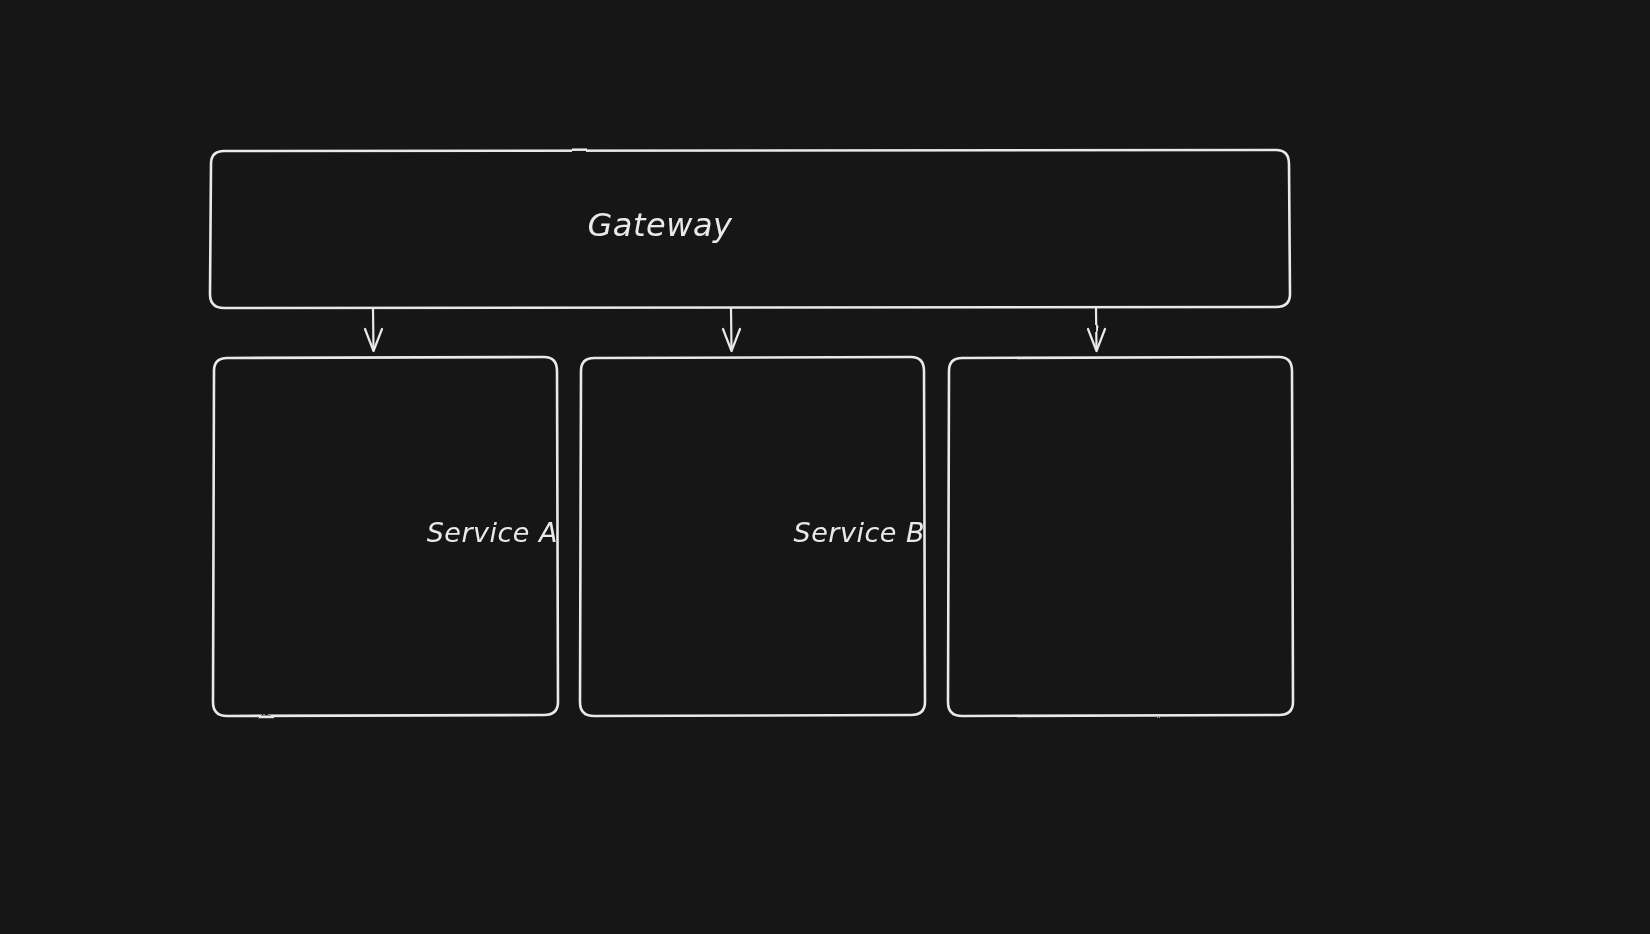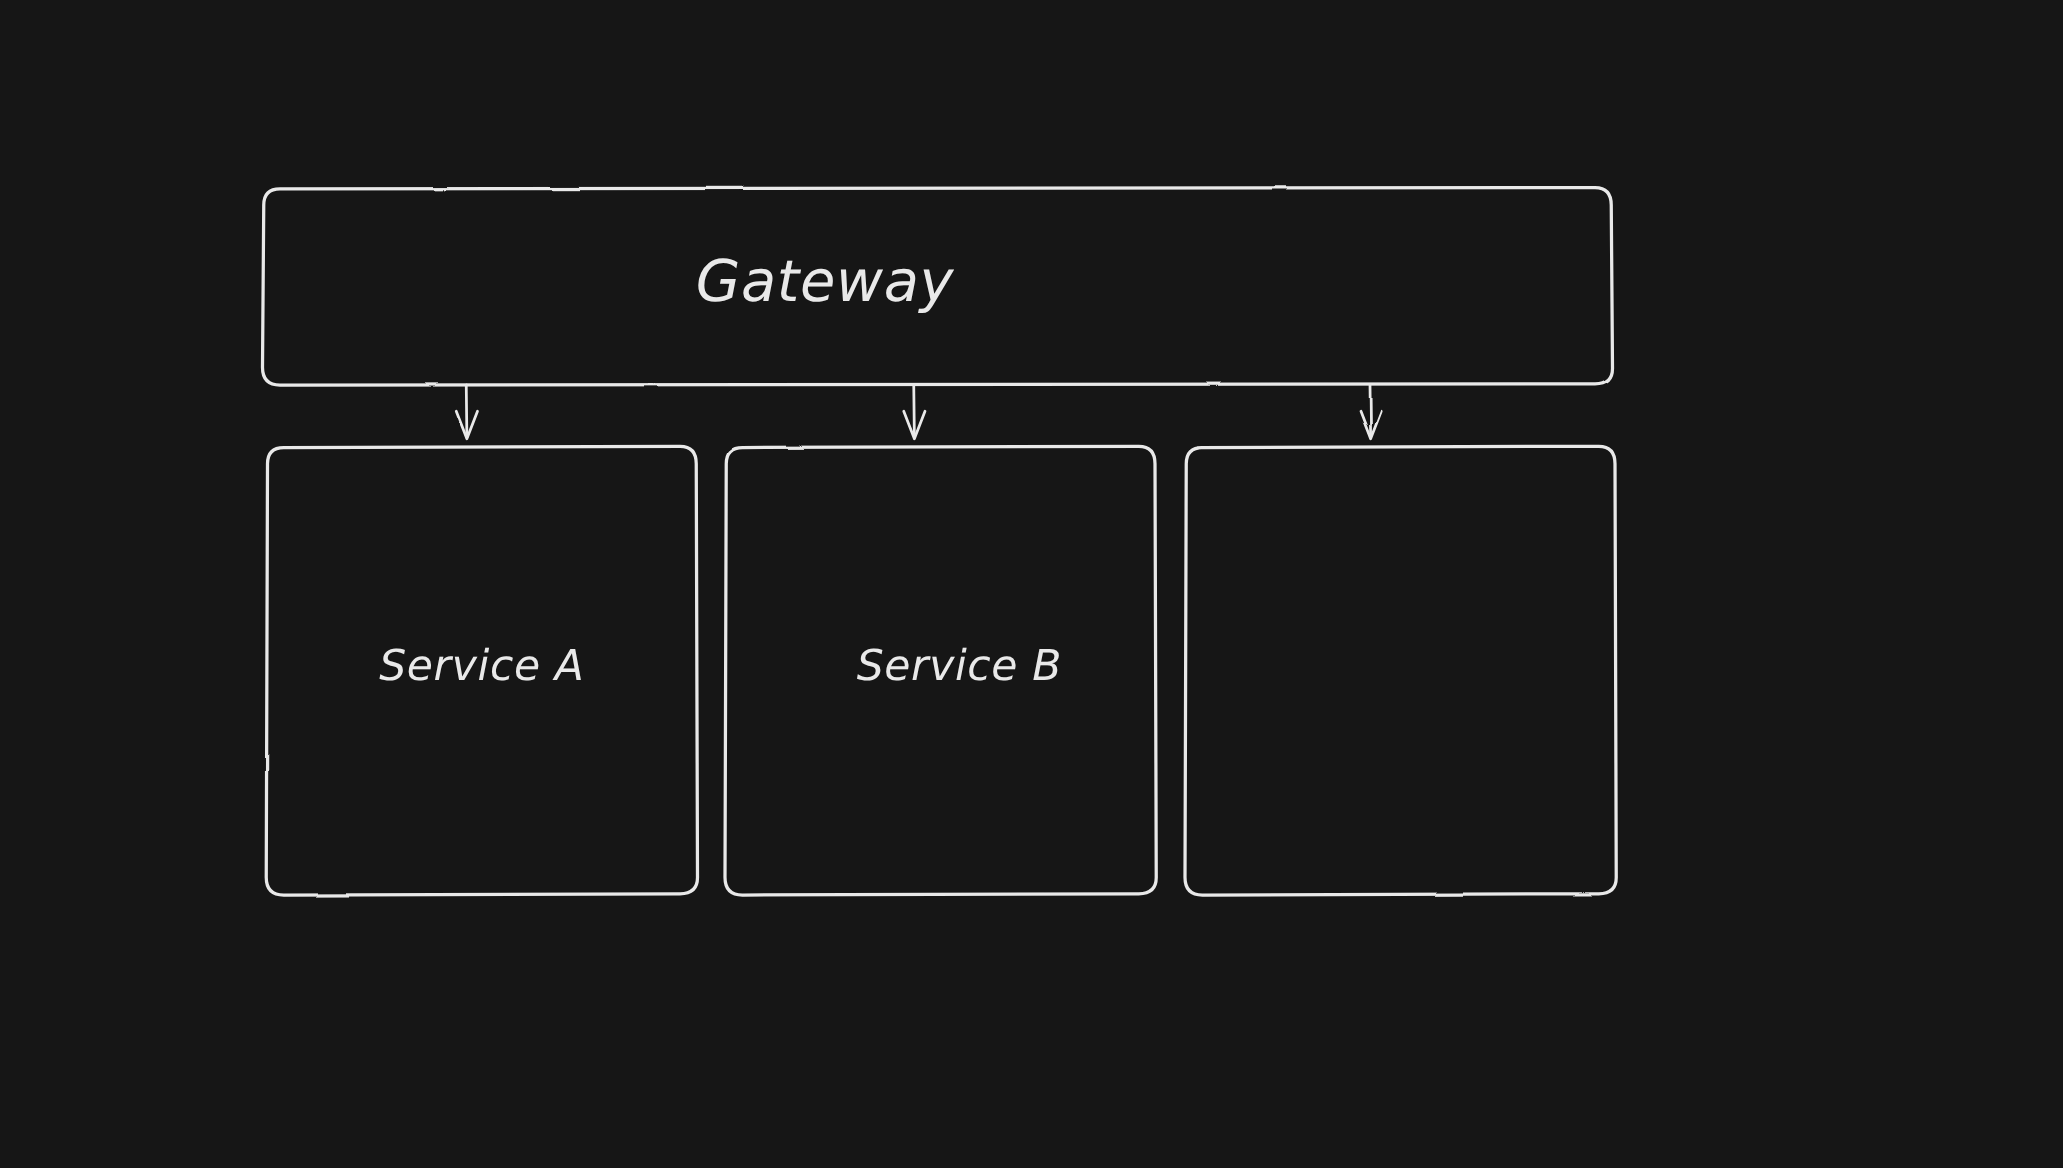--- a/index.html
+++ b/index.html
@@ -35,29 +35,30 @@
     font-weight: 400;
     white-space: nowrap;
     letter-spacing: 0.5px;
     text-align: center;
     user-select: none;
   }
   #gateway-label {
     left: 210px;
     top: 196px;
     width: 900px;
-    font-size: 46px;
+    font-size: 32px;
     line-height: 58px;
   }
   .service-label {
-    font-size: 34px;
+    font-size: 27px;
     line-height: 34px;
+    text-align: right;
   }
   #service-a-label { left: 213px; top: 516px; width: 345px; }
-  #service-b-label { left: 580px; top: 516px; width: 345px; padding-left: 15px; }
+  #service-b-label { left: 580px; top: 516px; width: 345px; }
   #service-c-label { left: 948px; top: 516px; width: 345px; }
 </style>
 </head>
 <body>
 
 <div id="canvas">
 
   <svg id="diagram-svg" viewBox="0 0 1650 934">
     <defs>
       <filter id="rough" x="-5%" y="-5%" width="110%" height="110%">

